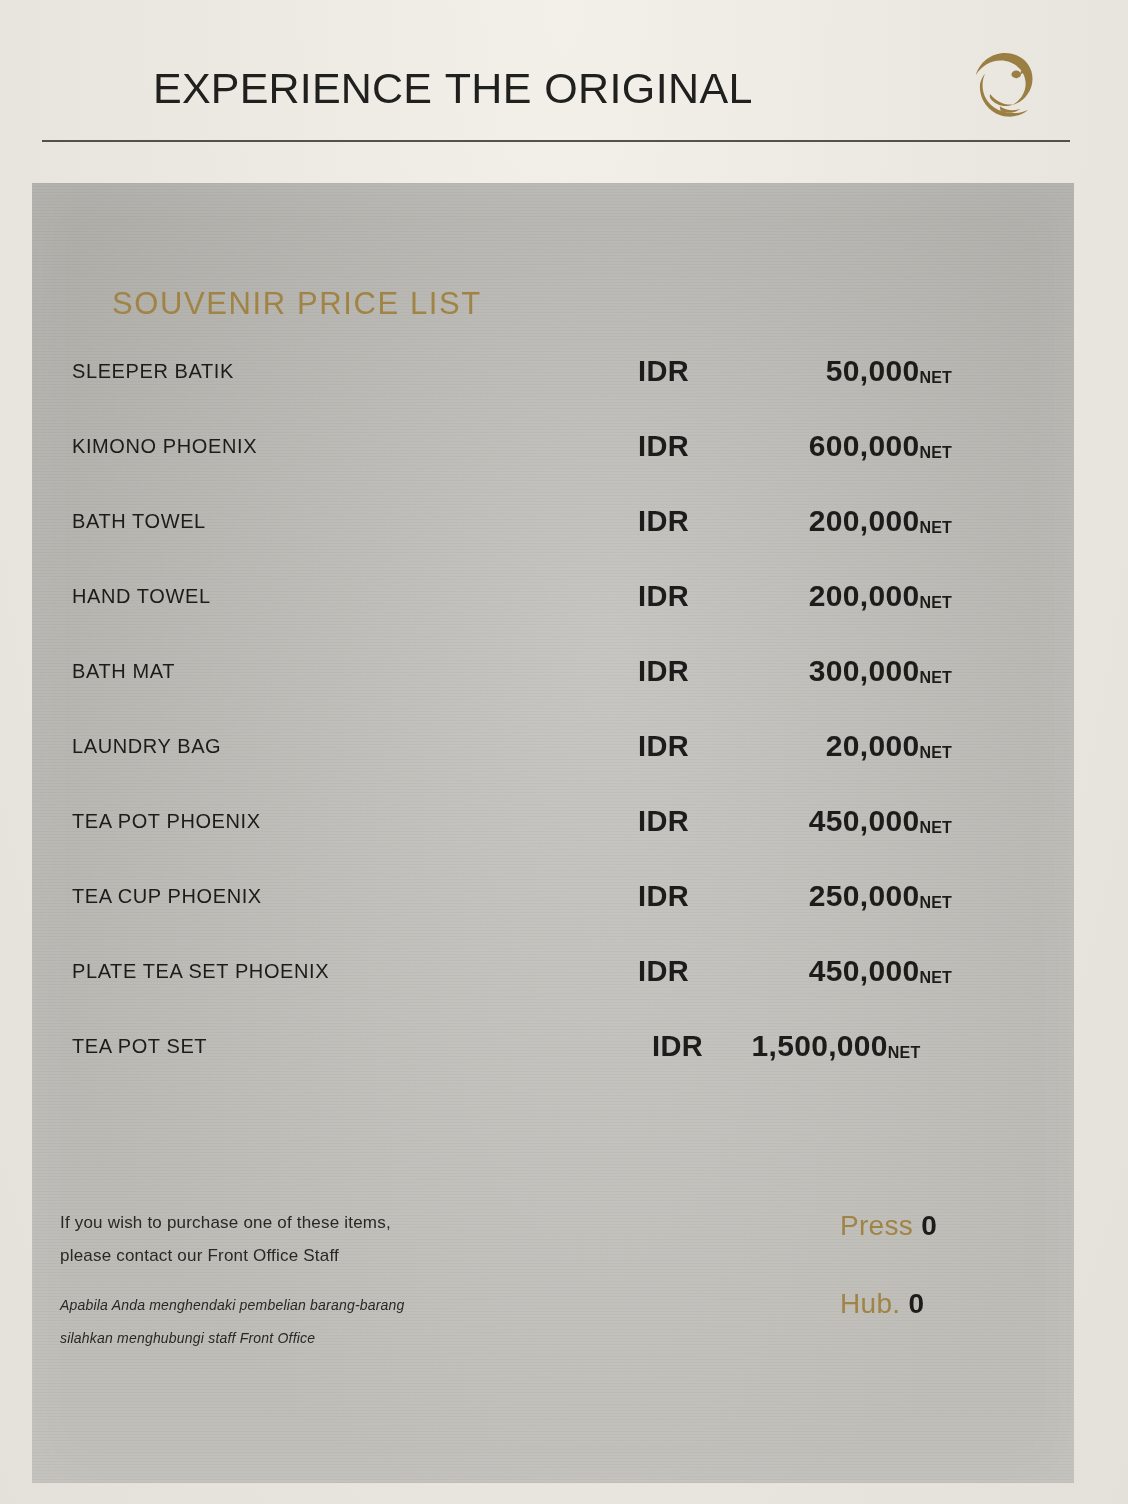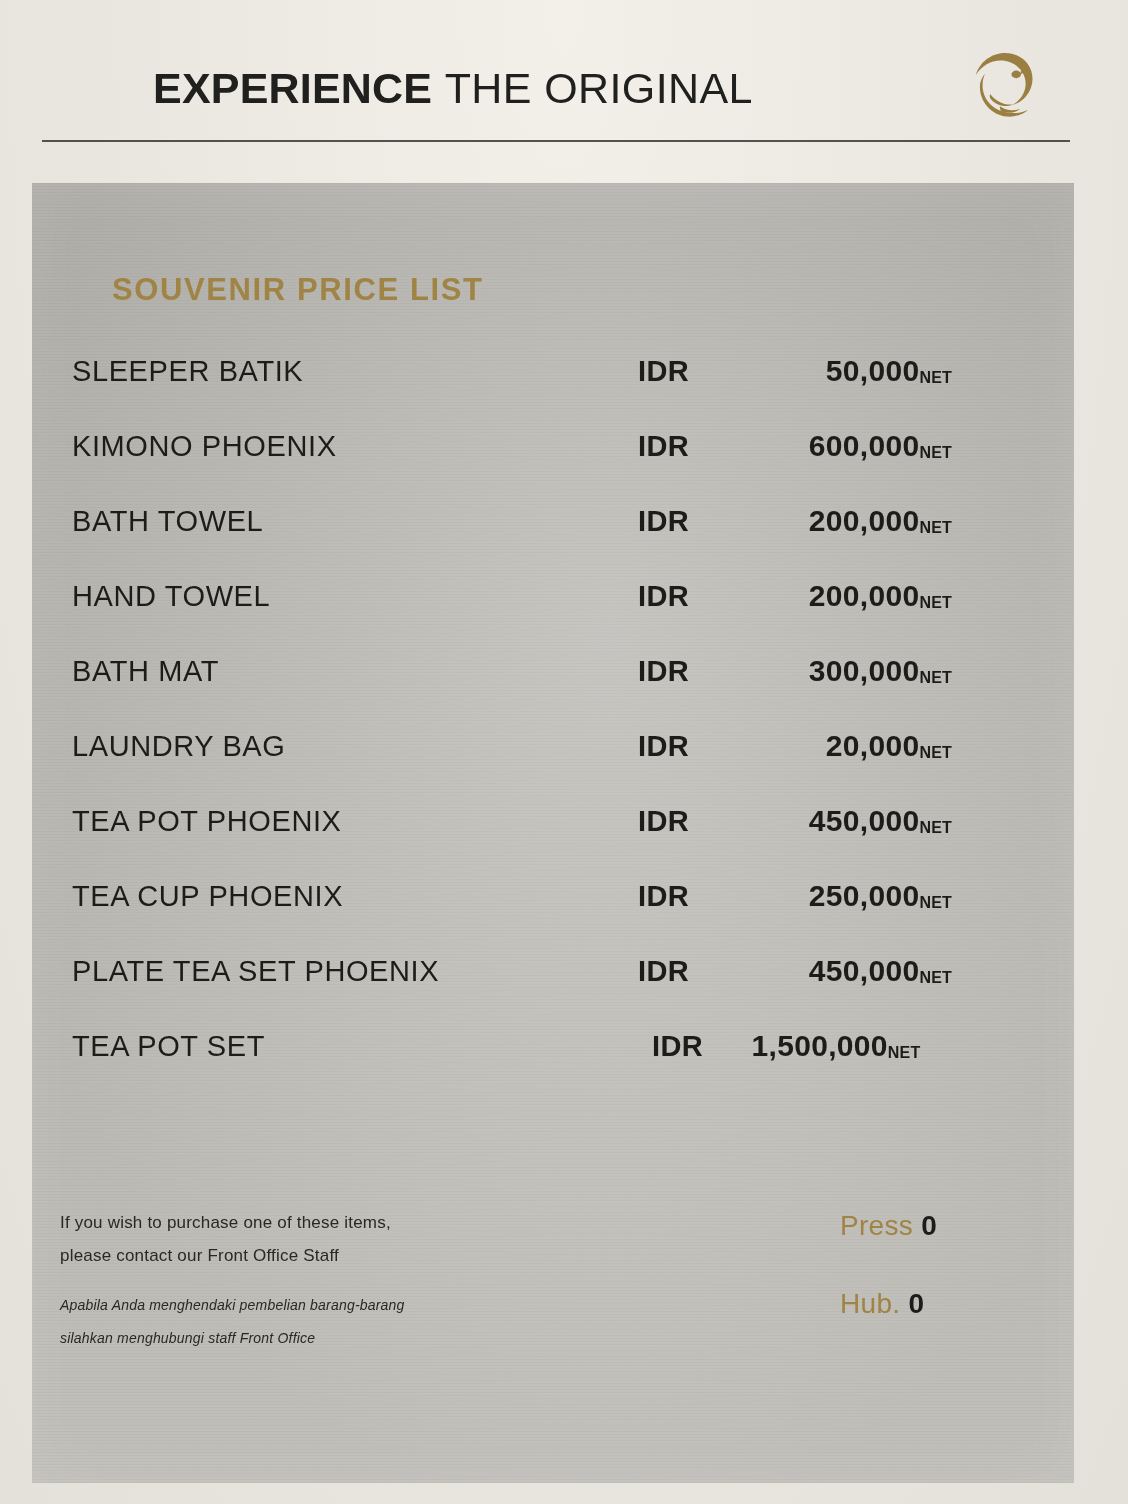--- a/index.html
+++ b/index.html
@@ -32,21 +32,21 @@
     position: absolute;
     left: 113px;
     top: 52px;
     font-size: 43px;
     letter-spacing: 0.5px;
     color: #20201e;
     white-space: nowrap;
     transform: translateY(-50%);
   }
   .header-title .bold {
-    font-weight: 700;
+    font-weight: 400;
     letter-spacing: 0.2px;
     margin-top: 35px;
   }
   .header-title .light {
     font-weight: 400;
     letter-spacing: 0.4px;
   }
   .logo {
     position: absolute;
     right: 22px;
@@ -76,43 +76,43 @@
   .card:after {
     content: "";
     position: absolute;
     inset: 0;
     background: radial-gradient(ellipse at 55% 35%, rgba(255,255,255,0.13), rgba(0,0,0,0.05) 75%);
     pointer-events: none;
   }
   .list-title {
     position: absolute;
     left: 112px;
-    top: 272px;
+    top: 286px;
     font-size: 31px;
-    font-weight: 700;
+    font-weight: 400;
     letter-spacing: 1.6px;
     color: #a08445;
   }
   
   .rows {
     position: absolute;
     left: 0;
     top: 333px;
     width: 1042px;
   }
   .row {
     position: relative;
     height: 75px;
   }
   .item-name {
     position: absolute;
     left: 72px;
     top: 50%;
     transform: translateY(-50%);
-    font-size: 29px;
+    font-size: 20px;
     font-weight: 500;
     letter-spacing: 0.6px;
     color: #1d1c1a;
     white-space: nowrap;
   }
   .cur {
     position: absolute;
     left: 638px;
     top: 50%;
     transform: translateY(-50%);

